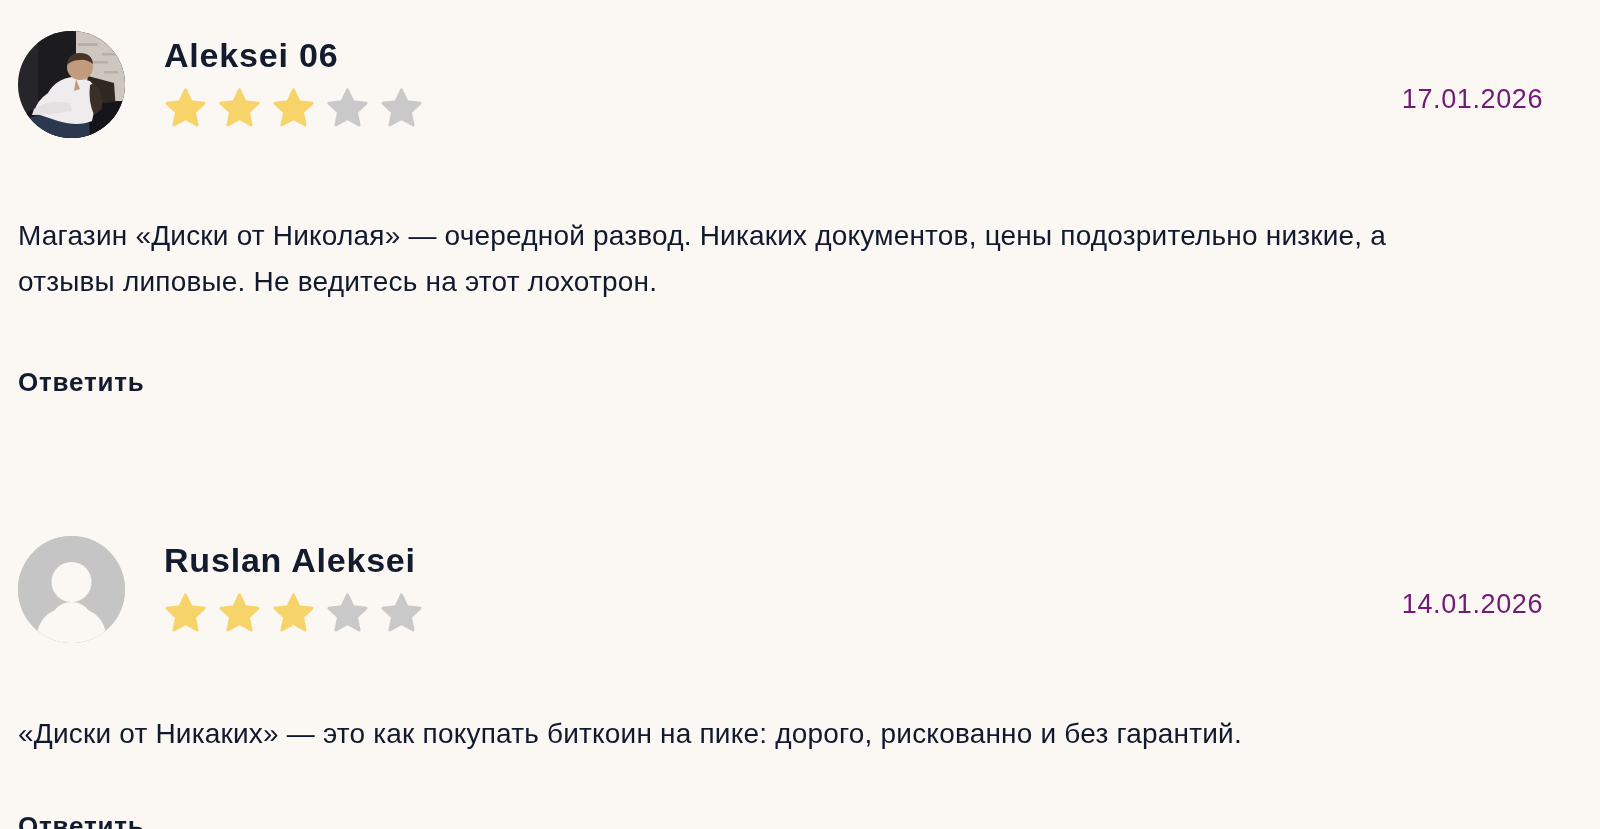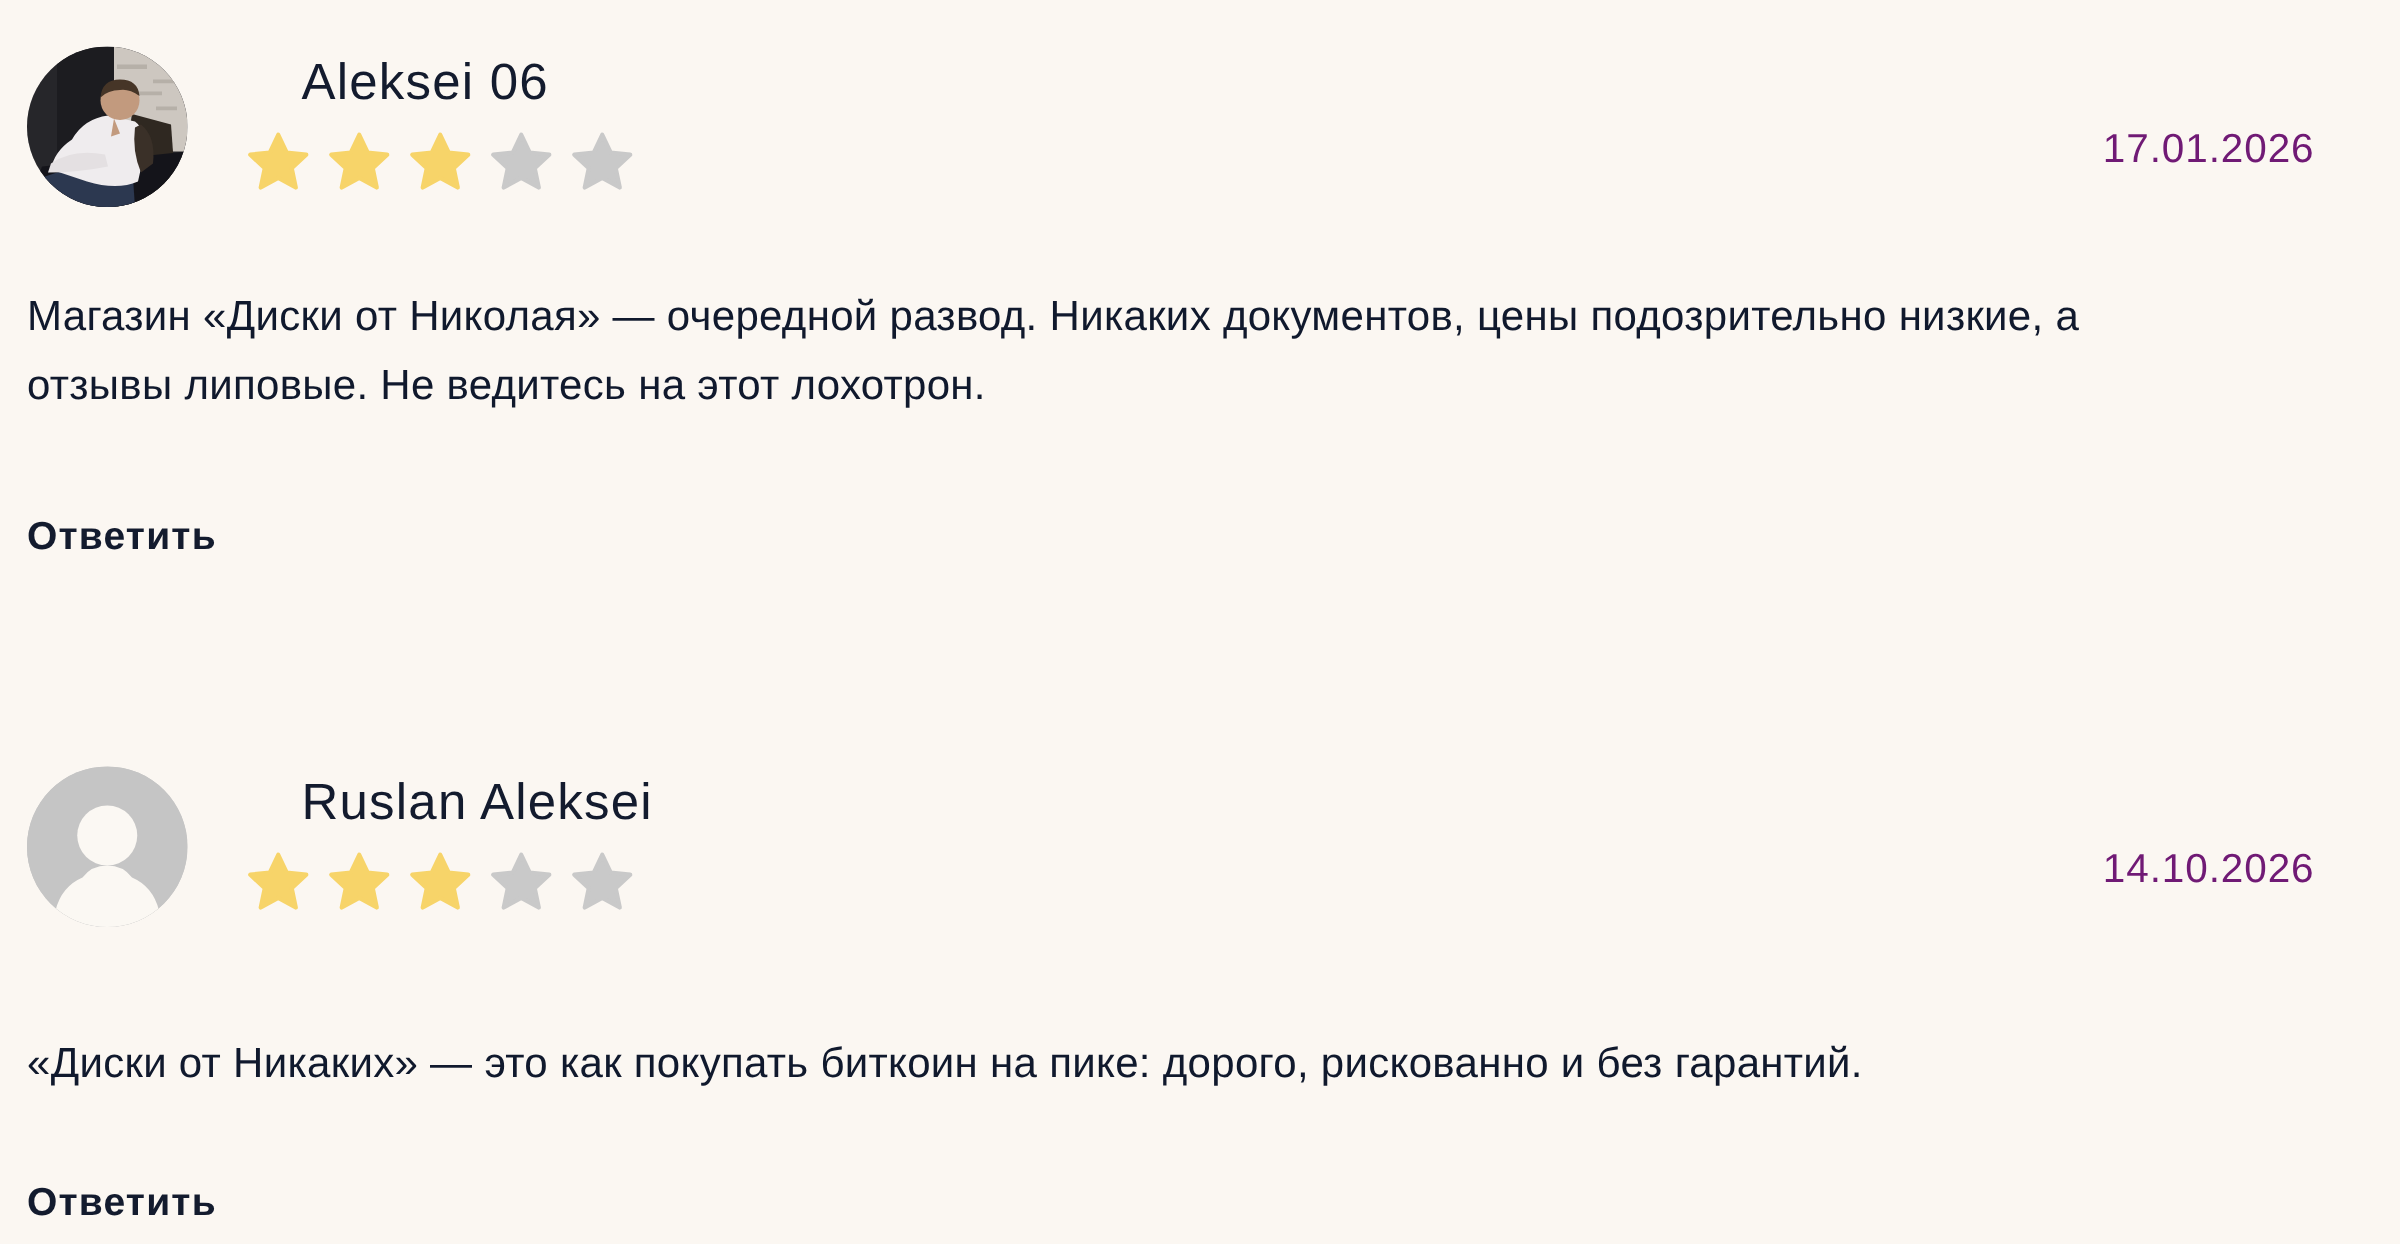--- a/index.html
+++ b/index.html
@@ -19,34 +19,34 @@
 
   .avatar {
     width:107px; height:107px; border-radius:50%;
     overflow:hidden; flex:none; background:#C5C5C5;
   }
   .avatar svg { width:100%; height:100%; display:block; }
 
   .review-info { margin-left:39px; padding-top:6px; }
 
   .author {
-    font-size:34px; font-weight:normal; color:#131B2E;
-    letter-spacing:0.8px; line-height:1.1;margin-left:37px;
+    font-size:34px; font-weight:bold; color:#131B2E;
+    letter-spacing:0.8px; line-height:1.1;
   }
 
   .stars { margin-top:13px; display:flex; gap:11px; }
   .star { width:43px; height:43px; display:block; }
 
   .review-date {
     position:absolute; right:0; top:35px;
     font-size:27px; color:#701a75; letter-spacing:0.6px;margin-top:18px;
   }
 
   .review-text {
-    margin-top:50px;
+    margin-top:75px;
     font-size:28px; line-height:46px; letter-spacing:0.2px;
     color:#10192D; max-width:1470px;
   }
   .review.second .review-text { margin-top:68px; }
 
   .reply-link {
     display:inline-block; margin-top:62px;
     font-size:26px; font-weight:bold; color:#131B2E;
     letter-spacing:0.8px; cursor:pointer;
     text-decoration-thickness:2px;
@@ -129,19 +129,19 @@
               <path d="M12 1.6 L15.1 8.2 L22.4 9 L17 14 L18.5 21.2 L12 17.6 L5.5 21.2 L7 14 L1.6 9 L8.9 8.2 Z" fill="#F7D469" stroke="#F7D469" stroke-width="1.6" stroke-linejoin="round"></path>
             </svg>
             <svg viewBox="0 0 24 24" class="star">
               <path d="M12 1.6 L15.1 8.2 L22.4 9 L17 14 L18.5 21.2 L12 17.6 L5.5 21.2 L7 14 L1.6 9 L8.9 8.2 Z" fill="#C9C9C9" stroke="#C9C9C9" stroke-width="1.6" stroke-linejoin="round"></path>
             </svg>
             <svg viewBox="0 0 24 24" class="star">
               <path d="M12 1.6 L15.1 8.2 L22.4 9 L17 14 L18.5 21.2 L12 17.6 L5.5 21.2 L7 14 L1.6 9 L8.9 8.2 Z" fill="#C9C9C9" stroke="#C9C9C9" stroke-width="1.6" stroke-linejoin="round"></path>
             </svg>
           </div>
       </div>
-      <div class="review-date">14.10.2026</div>
+      <div class="review-date">14.01.2026</div>
     </div>
     <p class="review-text">«Диски от Никаких» — это как покупать биткоин на пике: дорого, рискованно и без гарантий.</p>
     <a class="reply-link">Ответить</a>
   </div>
 
 </div>
 
 </body></html>

